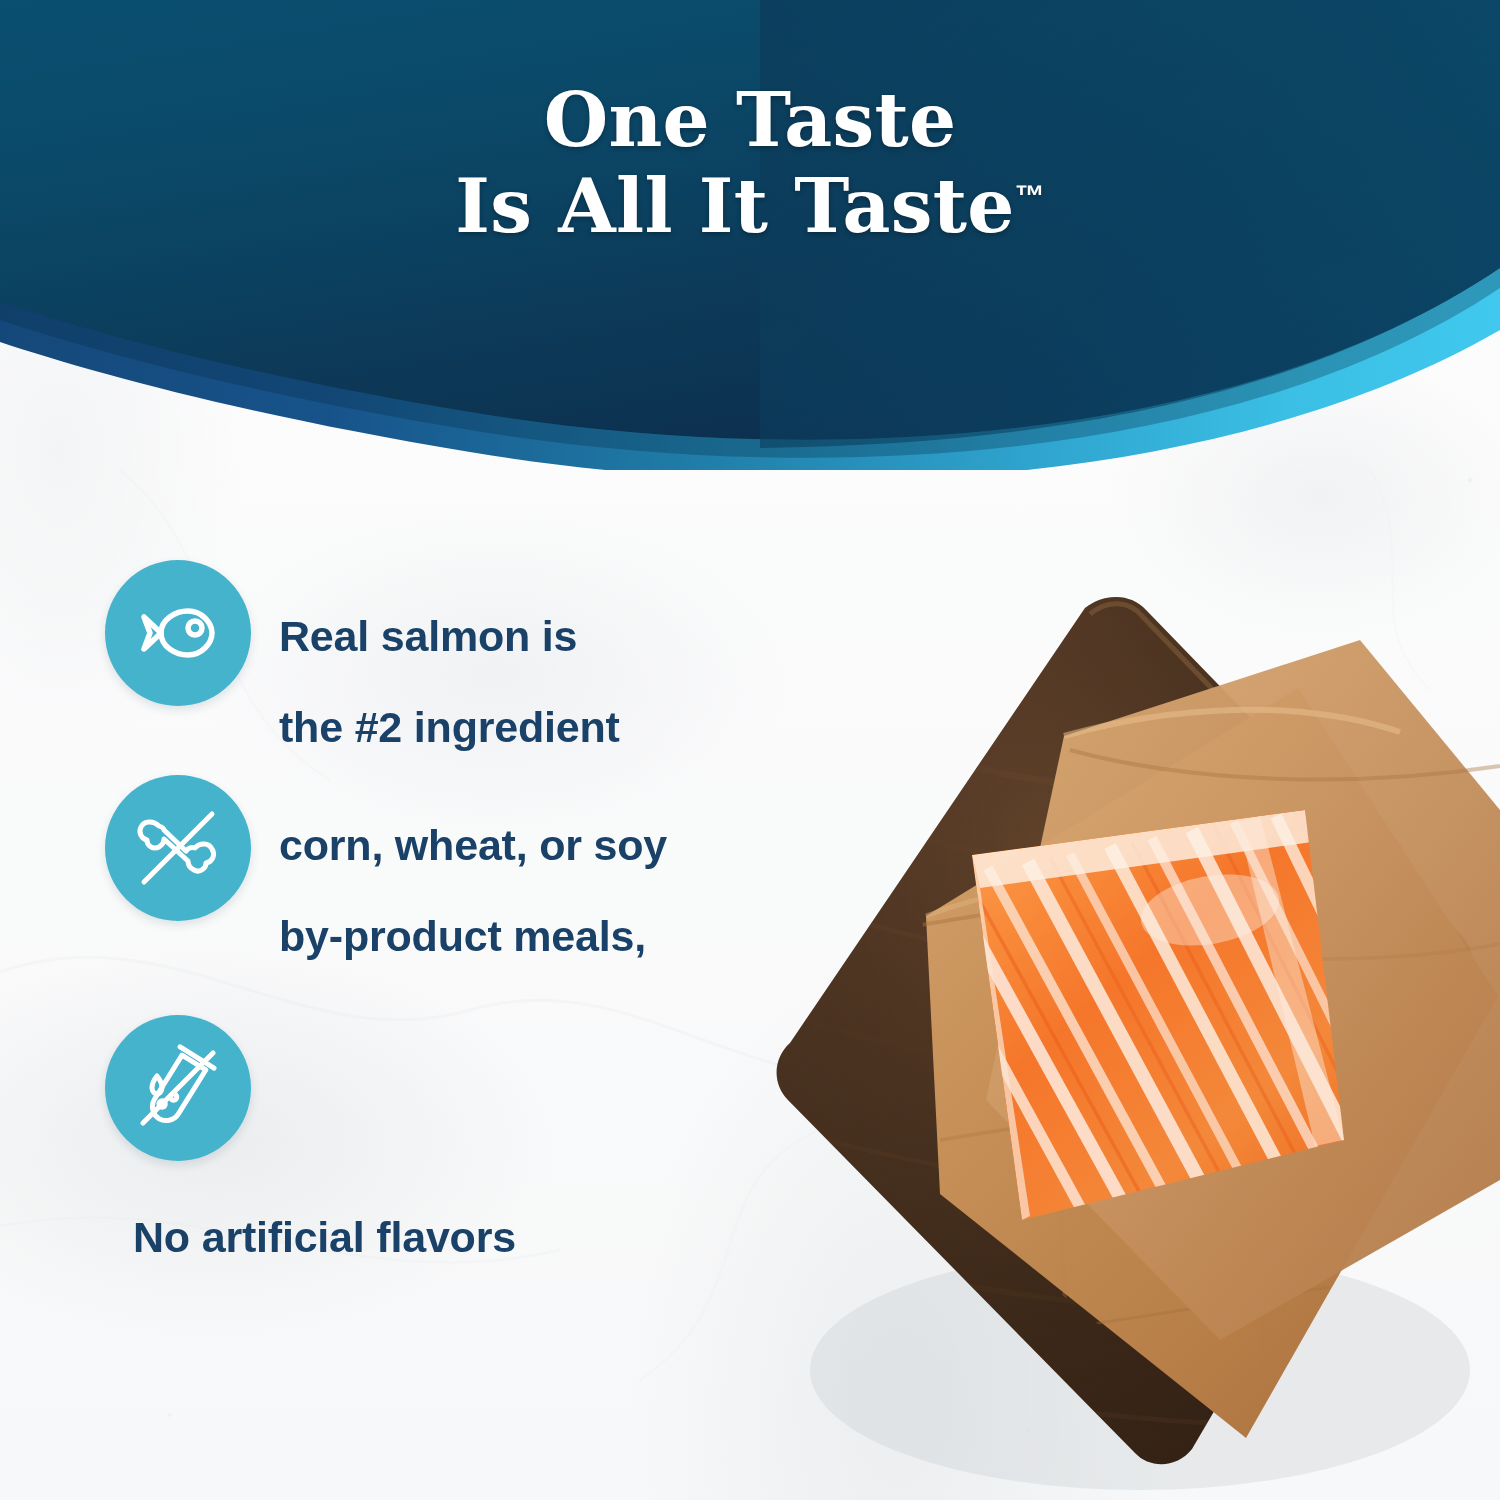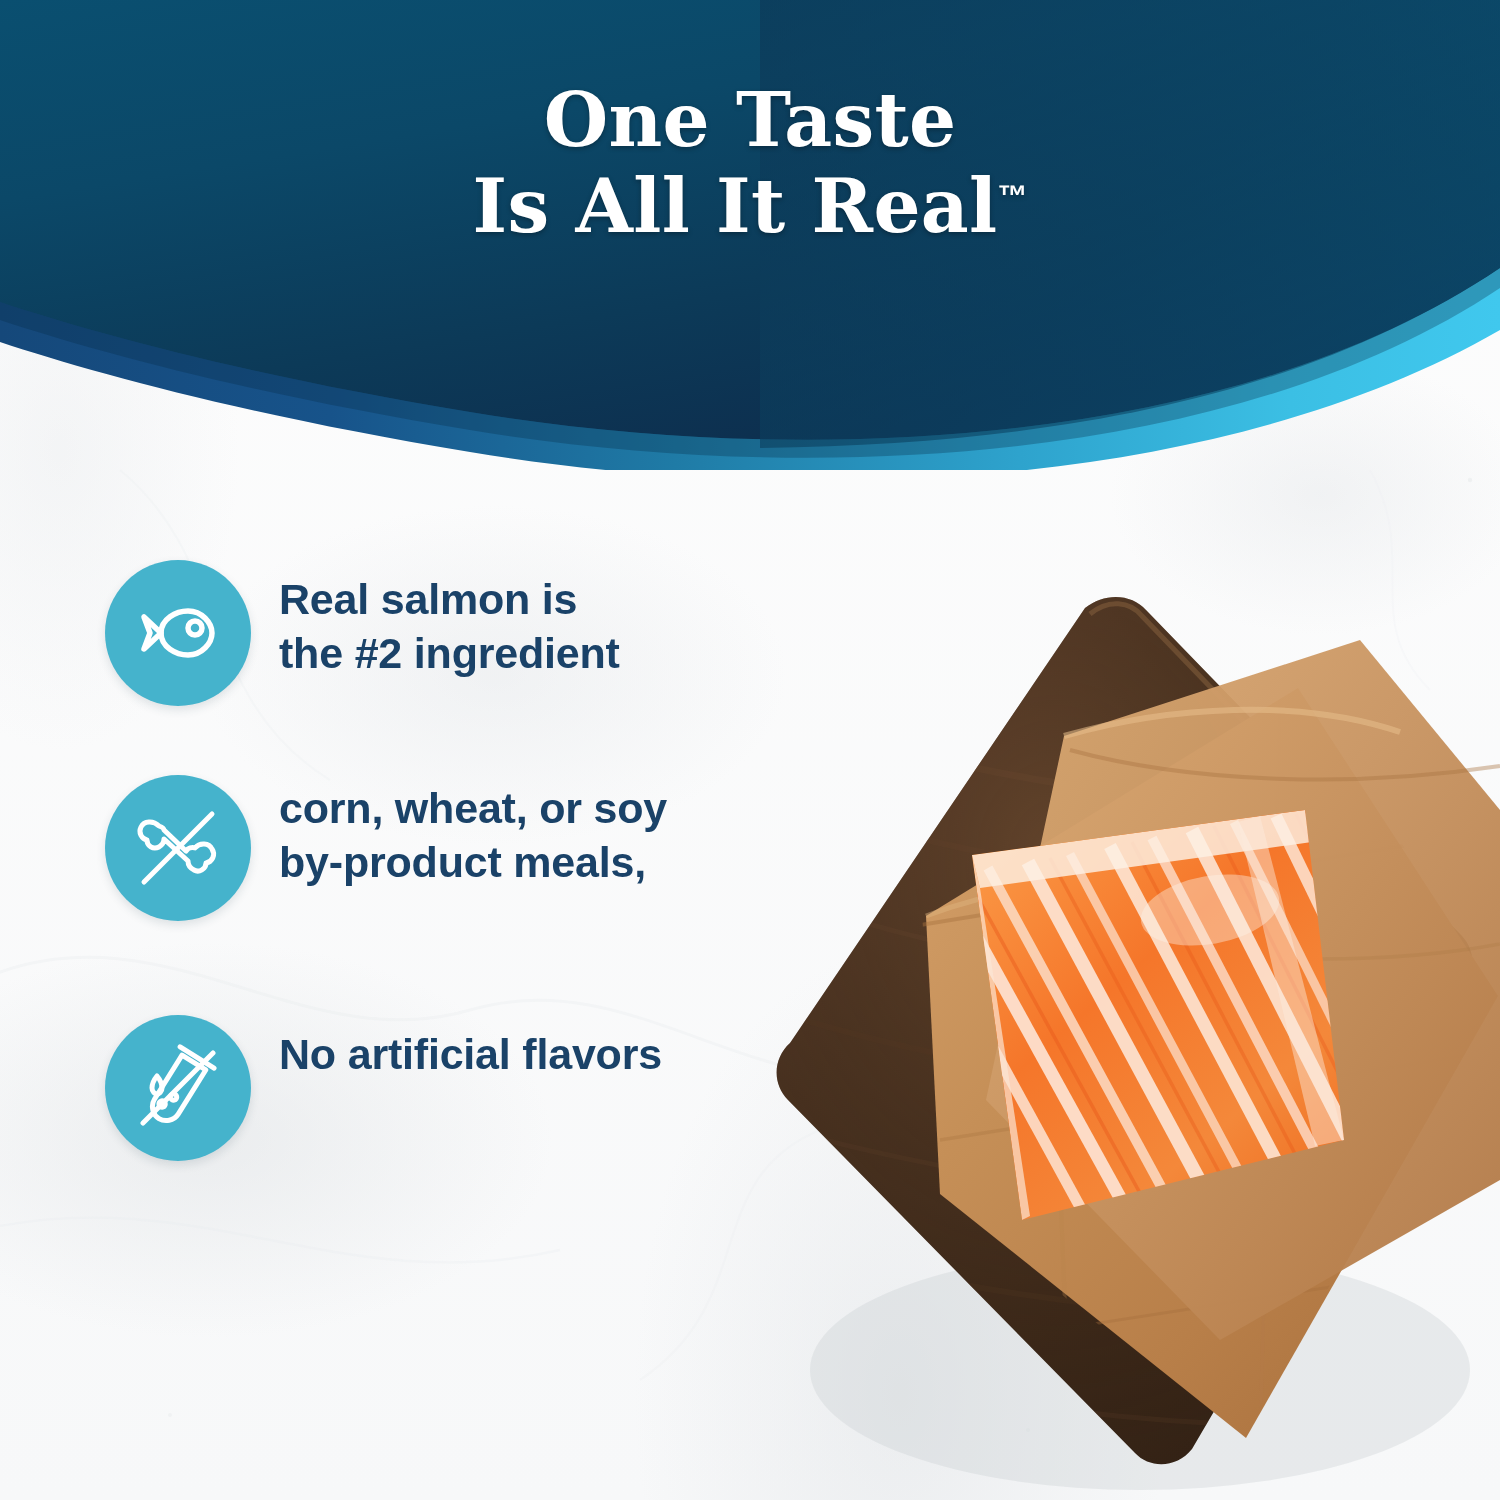--- a/index.html
+++ b/index.html
@@ -52,42 +52,42 @@
     font-family:"Liberation Sans",sans-serif;
     font-weight:700;
   }
 
   
   .features { position:absolute; left:105px; top:560px; width:780px; z-index:5; }
   .feature { display:flex; align-items:flex-start; }
   .feature + .feature { margin-top:0; }
   .f1 { height:215px; }
   .f2 { height:240px; }
-  .f3 { height:140px; }
+  .f3 { height:140px;flex-direction:column; }
 
   .icon-circle {
     flex:0 0 auto;
     width:146px; height:146px;
     border-radius:50%;
     background:#45b3cc;
     display:flex; align-items:center; justify-content:center;
     box-shadow:0 4px 10px rgba(30,60,80,.13);
   }
   .icon-circle svg { display:block; }
 
   .feature-text {
     margin-left:28px;
     color:#1a4268;
     font-size:43px;
     font-weight:700;
     line-height:1.26;
     letter-spacing:-.2px;
     padding-top:12px;
   }
-  .feature-text .tl { display:block; white-space:nowrap; }
+  .feature-text .tl { display:block; white-space:nowrap;margin-top:37px; }
   .f2 .feature-text { padding-top:6px; }
   .f3 .feature-text { padding-top:12px; }
 
   
   .photo { position:absolute; right:0; bottom:0; width:760px; height:920px; z-index:2; }
   .photo svg { display:block; width:760px; height:920px; }
 </style>
 </head>
 <body>
 
@@ -133,21 +133,21 @@
       <path d="M0 0 H1500 V330 C 1230 486, 820 510, 470 452 C 250 416, 90 372, 0 342 Z" fill="url(#stripeGrad)"></path>
 
       <path d="M0 0 H1500 V268 C 1240 444, 820 470, 470 412 C 250 376, 90 332, 0 302 Z" fill="url(#hdrGrad)"></path>
       <path d="M760 0 H1500 V268 C 1320 388, 1080 444, 760 448 Z" fill="url(#hdrGradR)" opacity=".55"></path>
 
       <path d="M0 302 C 90 332, 250 376, 470 412 C 820 470, 1240 444, 1500 268 L1500 288 C 1240 462, 820 488, 470 430 C 250 394, 90 350, 0 320 Z" fill="#082b45" opacity=".30"></path>
     </svg>
 
     <div class="headline">
       <span class="ln">One Taste</span>
-      <span class="ln"><span>Is All It Real</span><span class="tm">™</span></span>
+      <span class="ln"><span>Is All It Taste</span><span class="tm">™</span></span>
     </div>
   </div>
 
   <div class="photo">
     <svg viewBox="0 0 760 920">
       <defs>
         <linearGradient id="woodG" x1="0" y1="0" x2="1" y2="1">
           <stop offset="0%" stop-color="#5a3c2c"></stop>
           <stop offset="30%" stop-color="#46301f"></stop>
           <stop offset="62%" stop-color="#3a2718"></stop>

